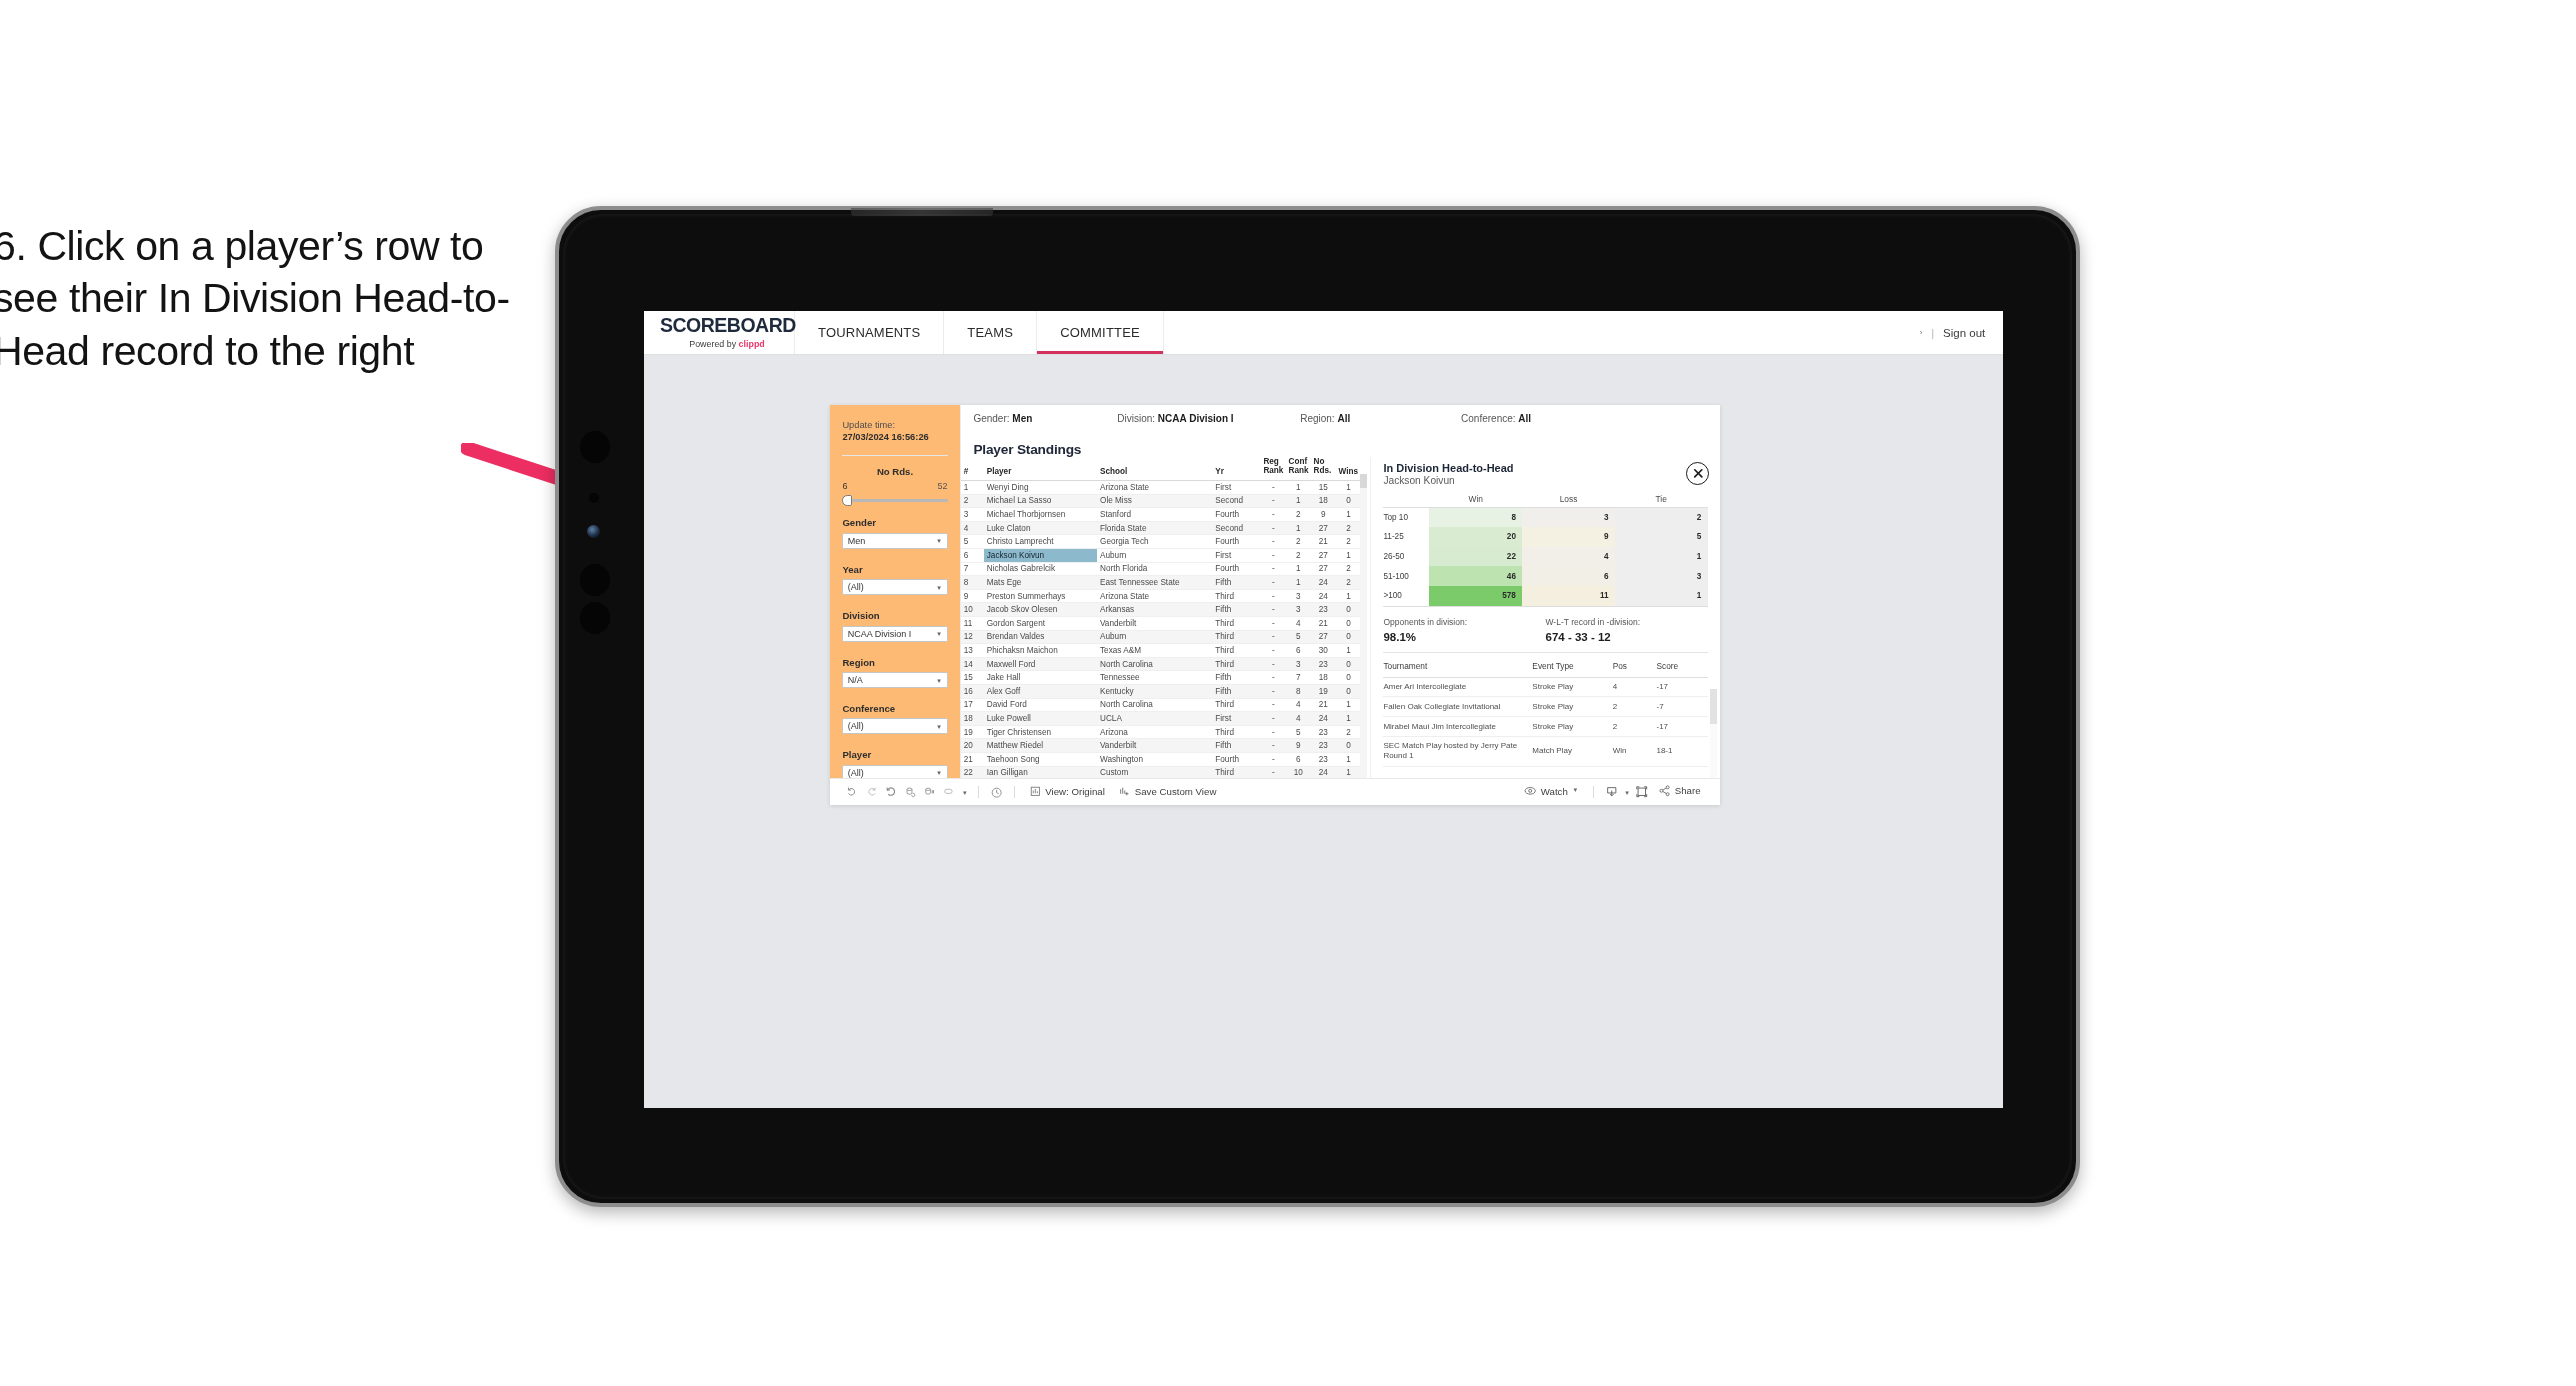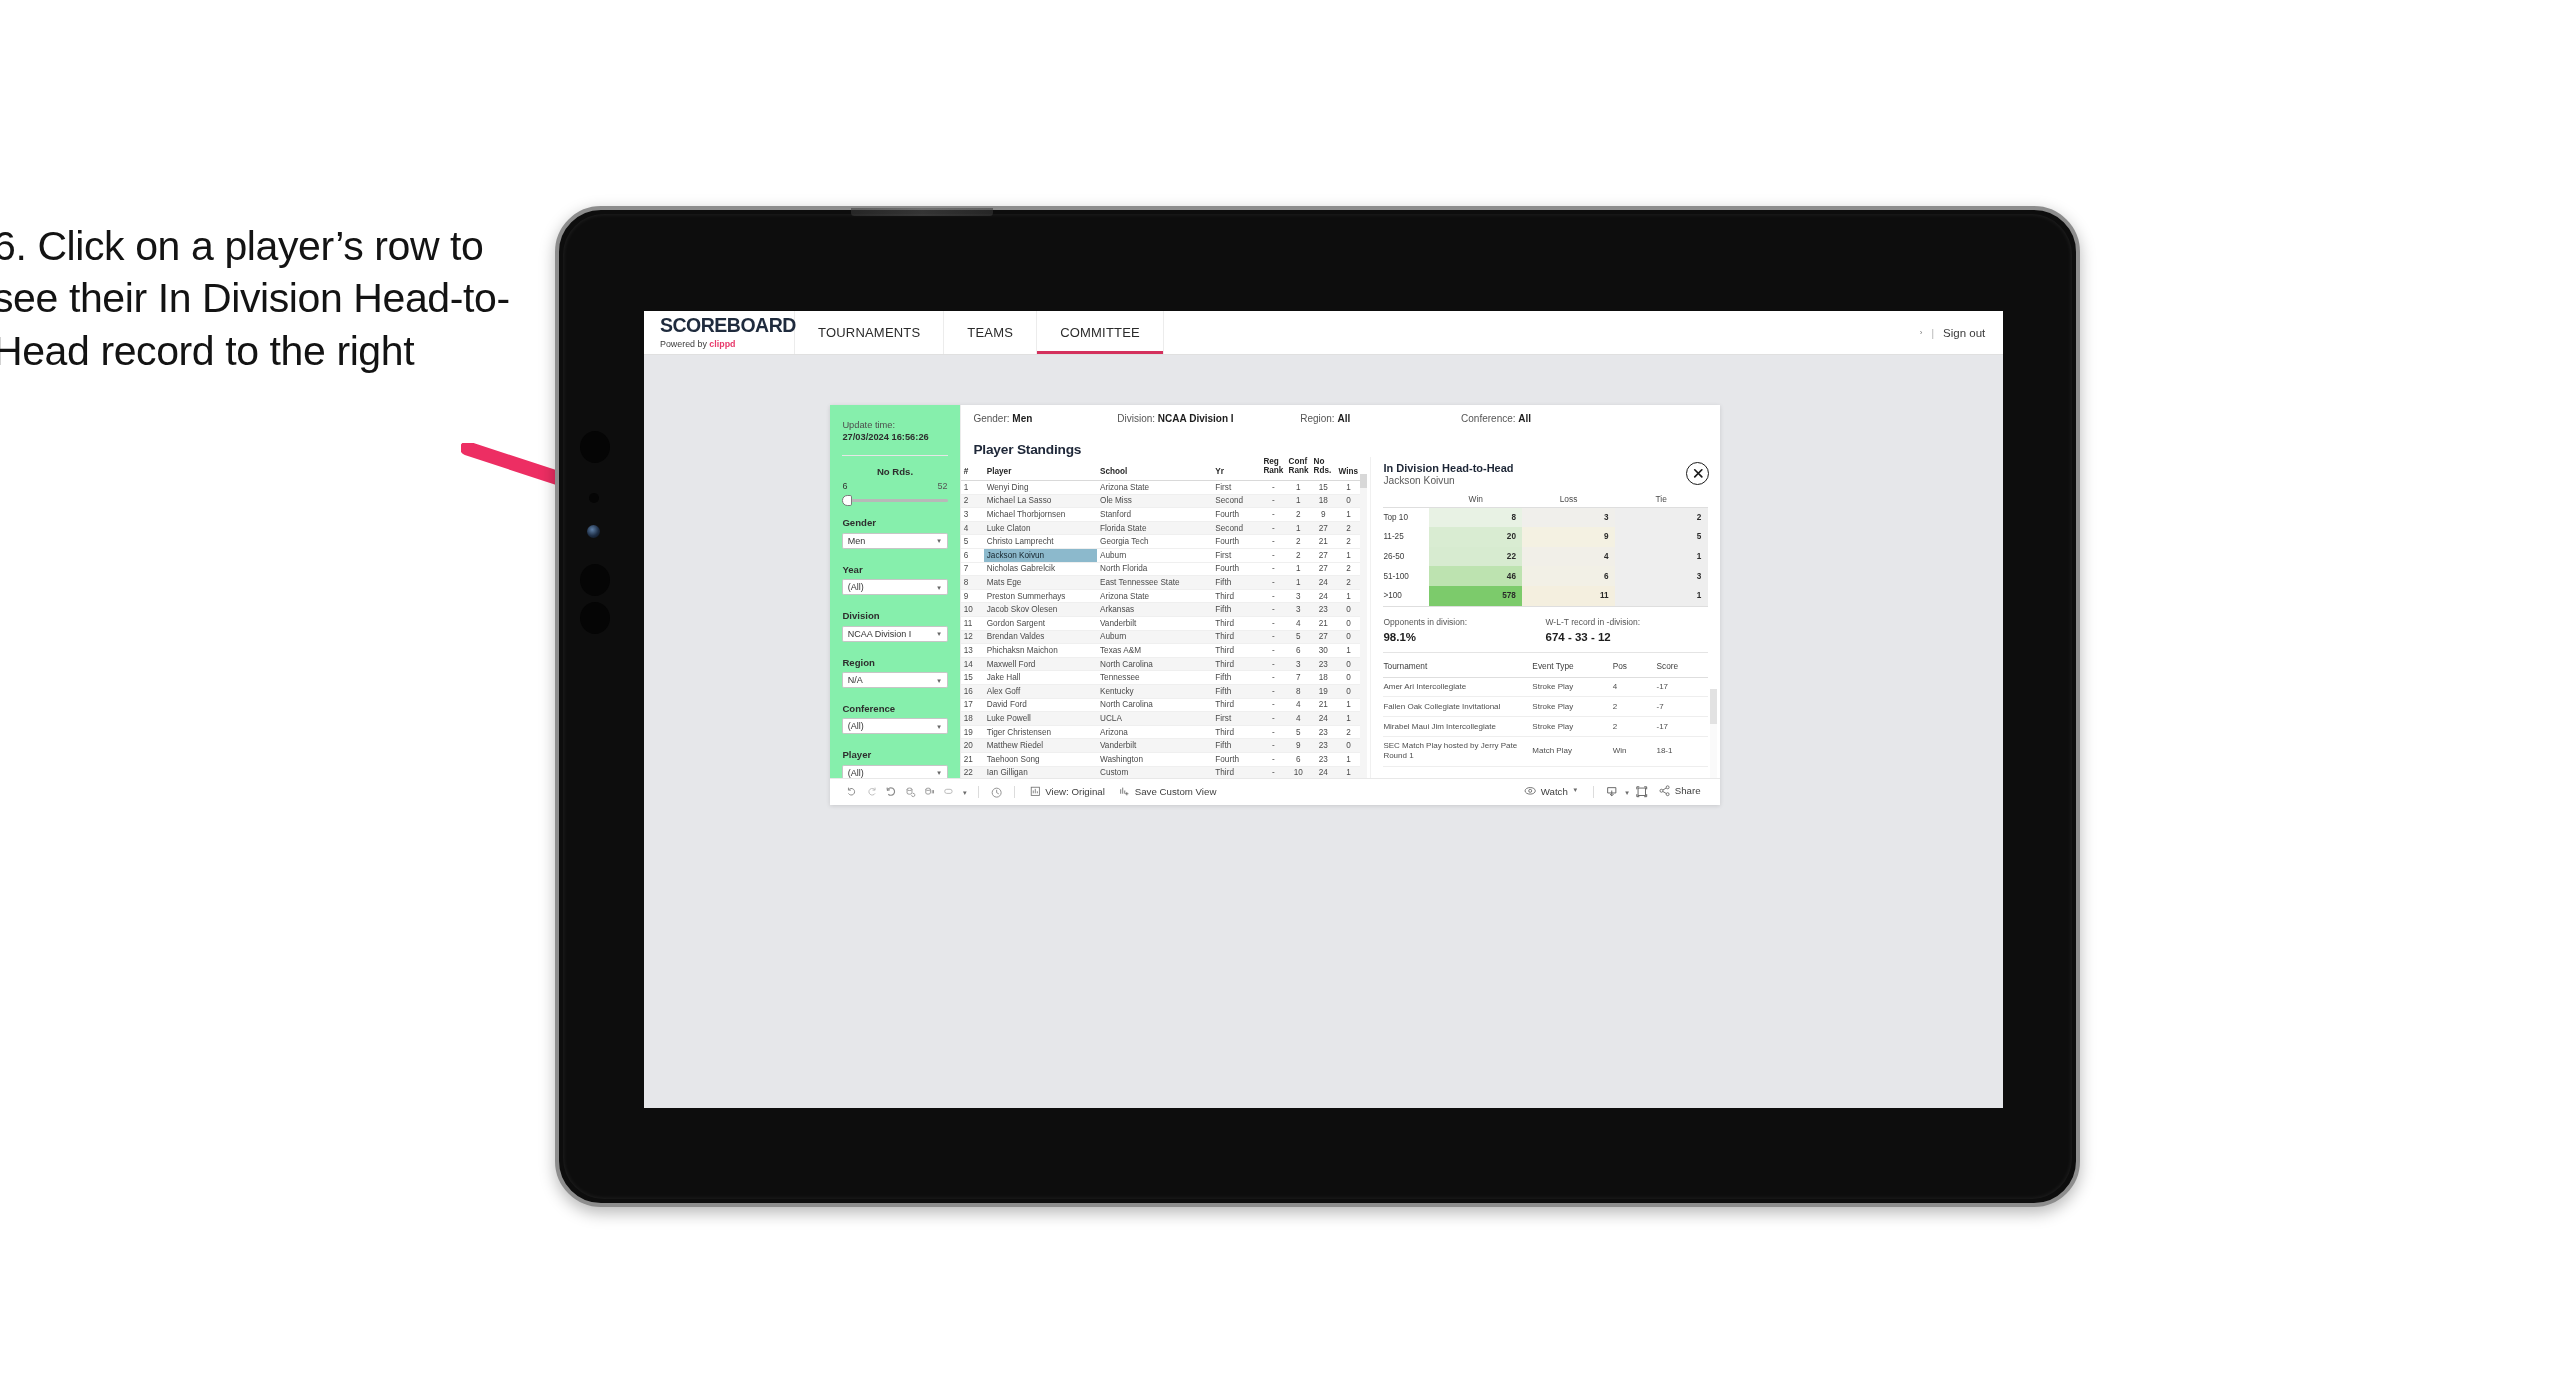--- a/index.html
+++ b/index.html
@@ -41,20 +41,21 @@
   
   #screen {
     position: absolute; left: 85px; top: 101px; width: 1359px; height: 797px;
     background: #e6e7ea; overflow: hidden;
   }
 
   
   #app-header {
     height: 44px; background: #fff; display:flex; align-items:stretch;
     border-bottom: 0.9px solid #e0e0e0;
+    text-align: center;
   }
   #brand { width: 151px; display:flex; flex-direction:column; justify-content:center;
            padding-left: 16px; border-right: 0.9px solid #ececec; }
   #brand-title { font-size: 19.5px; font-weight: 800; letter-spacing: -0.5px; color:#1f2b3d;
                  font-family:"Liberation Sans", sans-serif; line-height:1; }
   #brand-sub { font-size: 8.9px; color:#3b3b3b; margin-top:2.7px; }
   #brand-sub .clippd { color:#e8386a; font-weight:700; }
   .topnav-item {
     display:flex; align-items:center; padding: 0 23px; font-size: 13px;
     color:#2b2b2b; letter-spacing:0.2px; border-right:0.9px solid #ececec; cursor:pointer;
@@ -79,21 +80,21 @@
 
   
   #viz {
     position:absolute; left: 186px; top: 50px; width: 890px; height: 400px;
     background:#fff; box-shadow: 0 0.9px 4.4px rgba(0,0,0,0.13);
     display:flex; flex-direction:column;
   }
   #viz-body { flex:1; display:flex; overflow:hidden; }
 
   
-  #filters { width: 131px; background:#86efac; border-right:0.9px solid #ebebeb;
+  #filters { width: 131px; background:#fdba74; border-right:0.9px solid #ebebeb;
              padding: 14px 12.4px 0 12.4px; flex-shrink:0; }
   #update-label { font-size: 9.3px; color:#4d4d4d; line-height:1.35; }
   #update-value { font-size: 9.3px; color:#2e2e2e; font-weight:600; }
   #filters hr { border:0; border-top:0.9px solid #e6e6e6; margin: 13.3px 0 10.6px 0; }
   .f-block { margin-bottom: 15px; }
   .f-label { font-size: 9.6px; font-weight:700; color:#2e2e2e; margin-bottom:4.4px; }
   .f-select {
     height: 16px; border:0.9px solid #c6c6c6; background:#fff; border-radius:1.8px;
     display:flex; align-items:center; justify-content:space-between;
     padding: 0 4.4px; font-size: 9px; color:#333; cursor:pointer;

